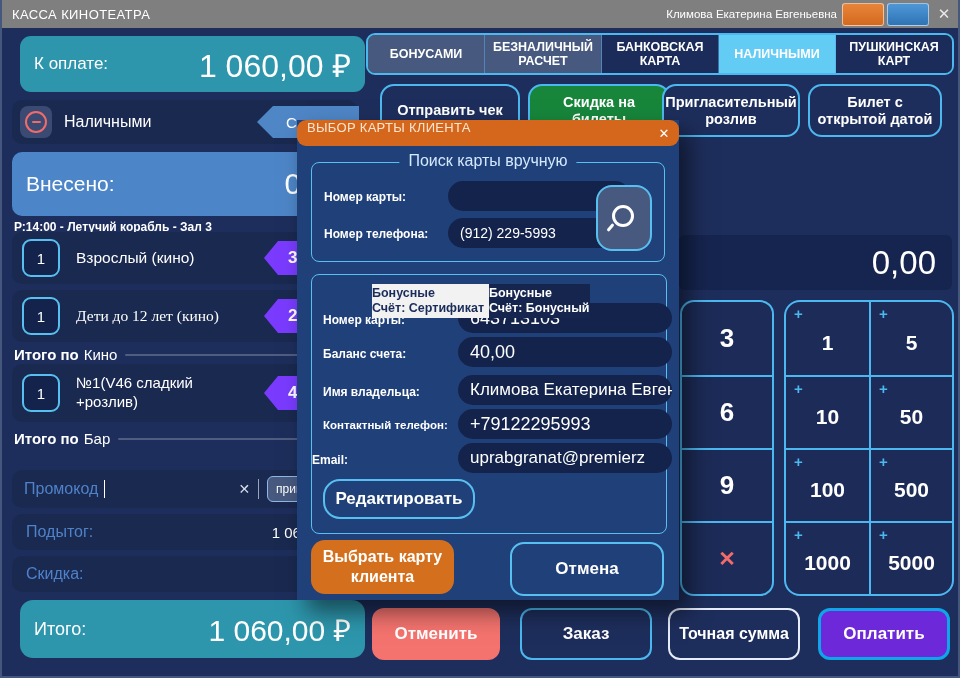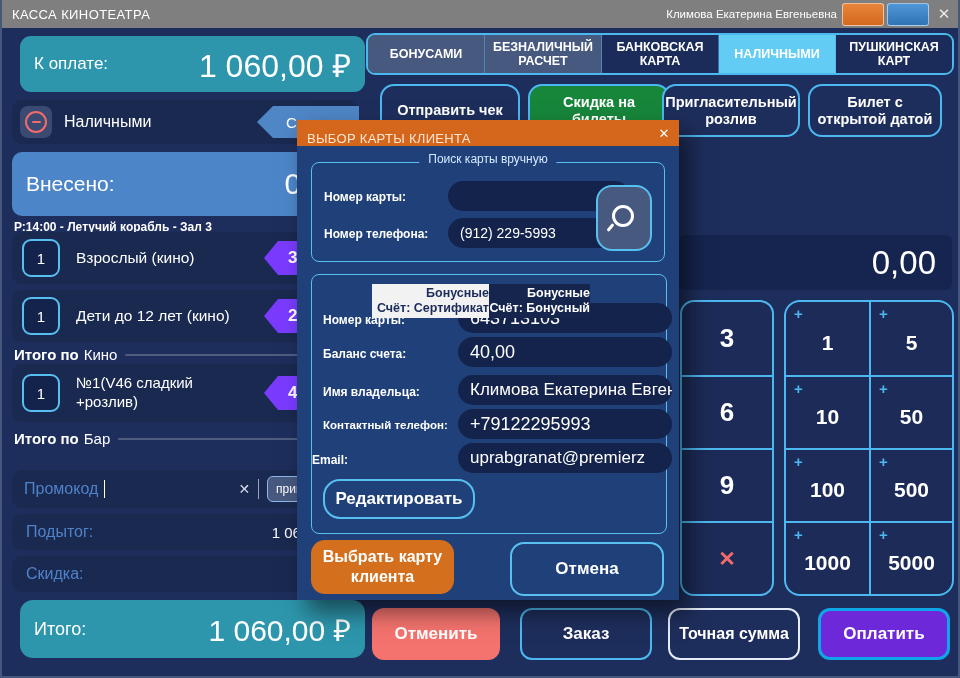--- a/index.html
+++ b/index.html
@@ -69,34 +69,34 @@
   .botbtn{top:608px;height:52px;border-radius:12px;color:#fff;font-weight:bold;font-size:17px;
     display:flex;align-items:center;justify-content:center;}
   .bb-cancel{background:#f4736e;}
   .bb-order{background:#1e2e5c;border:2px solid #4cb8f0;}
   .bb-exact{background:#1e2e5c;border:2px solid #e6ecf8;font-size:16px;}
   .bb-pay{background:#6d28d9;border:3px solid #0ea5e9;}
 
   
   .modal{left:295px;top:120px;width:382px;height:480px;background:#20407a;z-index:20;
     box-shadow:10px 12px 22px rgba(0,0,0,.5);}
-  .modal-header{position:absolute;left:0;top:0;width:100%;height:26px;background:#d4671c;display:flex;align-items:flex-end;box-sizing:border-box;padding:0 10px;}
+  .modal-header{position:absolute;left:0;top:0;width:100%;height:26px;background:#d4671c;display:flex;align-items:flex-start;box-sizing:border-box;padding:0 10px;border-radius:9px;}
   .modal-title{color:#fbe6d3;font-size:13px;letter-spacing:.3px;}
   .modal-close{position:absolute;right:6px;top:0;height:26px;width:18px;color:#fff;font-size:13px;display:flex;align-items:center;justify-content:center;}
   .modal-body{position:absolute;left:0;top:26px;width:100%;height:454px;}
   .groupbox{position:absolute;border:1px solid #58c0f0;border-radius:8px;}
   .legend{position:absolute;top:-11px;left:50%;transform:translateX(-50%);background:#20407a;padding:0 9px;
-    color:#d4e9ff;font-size:12px;white-space:nowrap;}
+    color:#d4e9ff;font-size:16px;white-space:nowrap;}
   .m-label{position:absolute;color:#fff;font-weight:bold;font-size:12px;}
   .m-input{position:absolute;background:#14234c;border-radius:15px;color:#fff;display:flex;align-items:center;
     padding:0 12px;overflow:hidden;white-space:nowrap;}
   .search-btn{position:absolute;right:12px;top:22px;width:52px;height:62px;background:#47597f;border:2px solid #58c0f0;border-radius:16px;}
   .mag{position:absolute;left:14px;top:18px;width:16px;height:16px;border:3px solid #fff;border-radius:50%;}
   .mag-handle{position:absolute;left:11px;top:36px;width:3px;height:9px;background:#fff;border-radius:2px;transform:rotate(40deg);}
-  .acct-tab{position:absolute;top:138px;height:34px;display:flex;flex-direction:column;align-items:flex-end;justify-content:center;
+  .acct-tab{position:absolute;top:138px;height:34px;display:flex;flex-direction:column;align-items:flex-start;justify-content:center;
     font-size:12.5px;font-weight:bold;line-height:1.2;z-index:2;}
   .tab-active{background:#f2f2f2;color:#1b2c5a;}
   .tab-idle{background:#16254e;color:#fff;}
   .m-btn{position:absolute;border:2px solid #58c0f0;border-radius:17px;background:transparent;color:#fff;
     font-weight:bold;font-size:17px;display:flex;align-items:center;justify-content:center;}
   .select-btn{position:absolute;left:14px;top:394px;width:143px;height:54px;background:#d4701d;border-radius:14px;
     color:#fff;font-weight:bold;font-size:16px;line-height:1.25;display:flex;align-items:center;justify-content:center;text-align:center;}
   .cancel-btn{position:absolute;left:213px;top:396px;width:150px;height:50px;border:2px solid #58c0f0;border-radius:14px;
     color:#fff;font-weight:bold;font-size:17px;display:flex;align-items:center;justify-content:center;}
 </style>
@@ -149,21 +149,21 @@
   <div class="abs" style="left:12px;top:220px;color:#fff;font-weight:bold;font-size:12px;">Р:14:00 - Летучий корабль - Зал 3</div>
 
   <div class="abs dark-row flex" style="left:10px;top:232px;width:345px;height:52px;padding:0 10px;">
     <span class="qty-badge">1</span>
     <span style="margin-left:16px;font-size:15.5px;">Взрослый (кино)</span>
     <span class="price-tag">3</span>
   </div>
 
   <div class="abs dark-row flex" style="left:10px;top:290px;width:345px;height:52px;padding:0 10px;">
     <span class="qty-badge">1</span>
-    <span style="margin-left:16px;font-size:15.5px;">Дети до 12 лет (кино)</span>
+    <span style="margin-left:16px;font-size:15.5px;font-family:Liberation Serif, serif;">Дети до 12 лет (кино)</span>
     <span class="price-tag">2</span>
   </div>
 
   <div class="abs flex" style="left:12px;top:346px;width:343px;color:#fff;">
     <span style="font-weight:bold;font-size:15px;">Итого по</span>
     <span style="font-size:15px;margin-left:5px;">Кино</span>
     <span class="ruleline"></span>
   </div>
 
   <div class="abs dark-row flex" style="left:10px;top:364px;width:345px;height:58px;padding:0 10px;">

